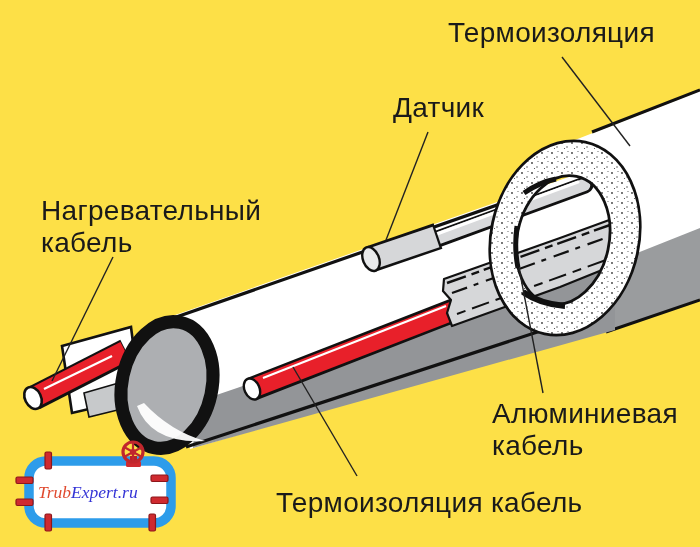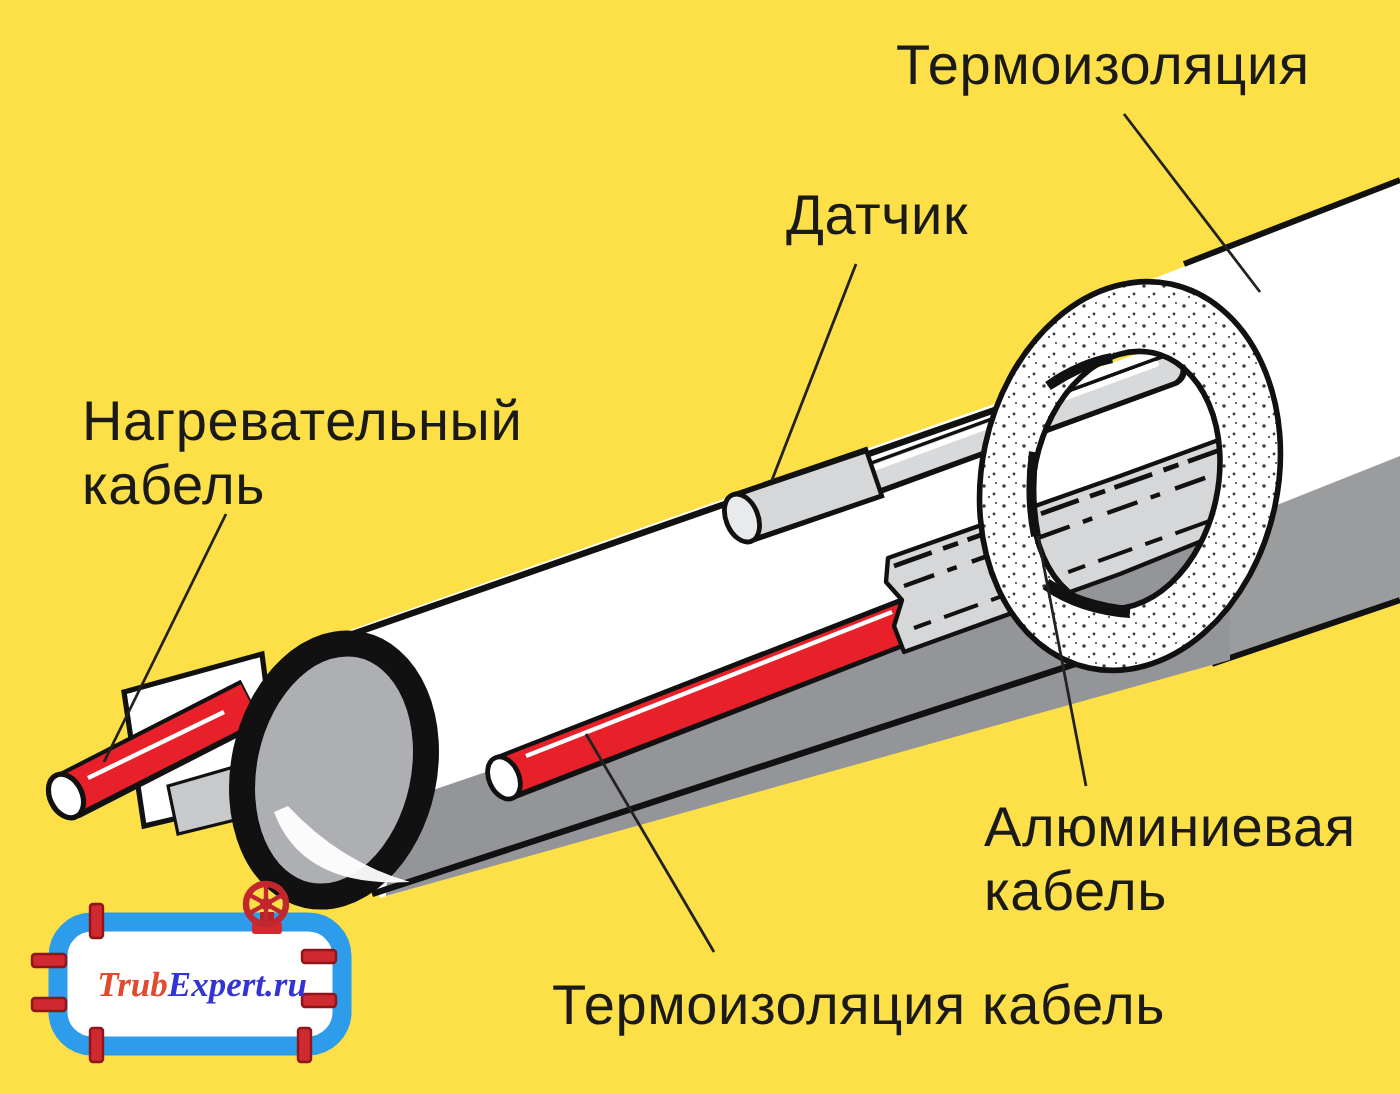--- a/index.html
+++ b/index.html
@@ -1,21 +1,21 @@
 <!DOCTYPE html>
 <html><head>
 <meta charset="utf-8">
 <style>
   html,body{margin:0;padding:0;background:#fff;}
   #stage{position:relative;width:700px;height:547px;background:#fde047;overflow:hidden;
          font-family:"Liberation Sans", sans-serif;}
   #stage svg{position:absolute;left:0;top:0;}
   .lbl{position:absolute;color:#1a1a1a;font-size:28px;letter-spacing:.3px;line-height:32px;white-space:nowrap;}
-  .logo-text{position:absolute;left:38px;top:482px;width:126px;text-align:center;
-             font-family:"Liberation Serif", serif;font-style:italic;font-weight:bold;
+  .logo-text{position:absolute;left:38px;top:482px;width:126px;
+             font-family:"Liberation Serif", serif;font-style:italic;font-weight:normal;
              font-size:17.5px;white-space:nowrap;}
 </style>
 </head>
 <body>
 
 <div id="stage">
 
 <svg width="700" height="547" viewBox="0 0 700 547">
   <defs>
     <pattern id="stip" width="10" height="10" patternUnits="userSpaceOnUse">

